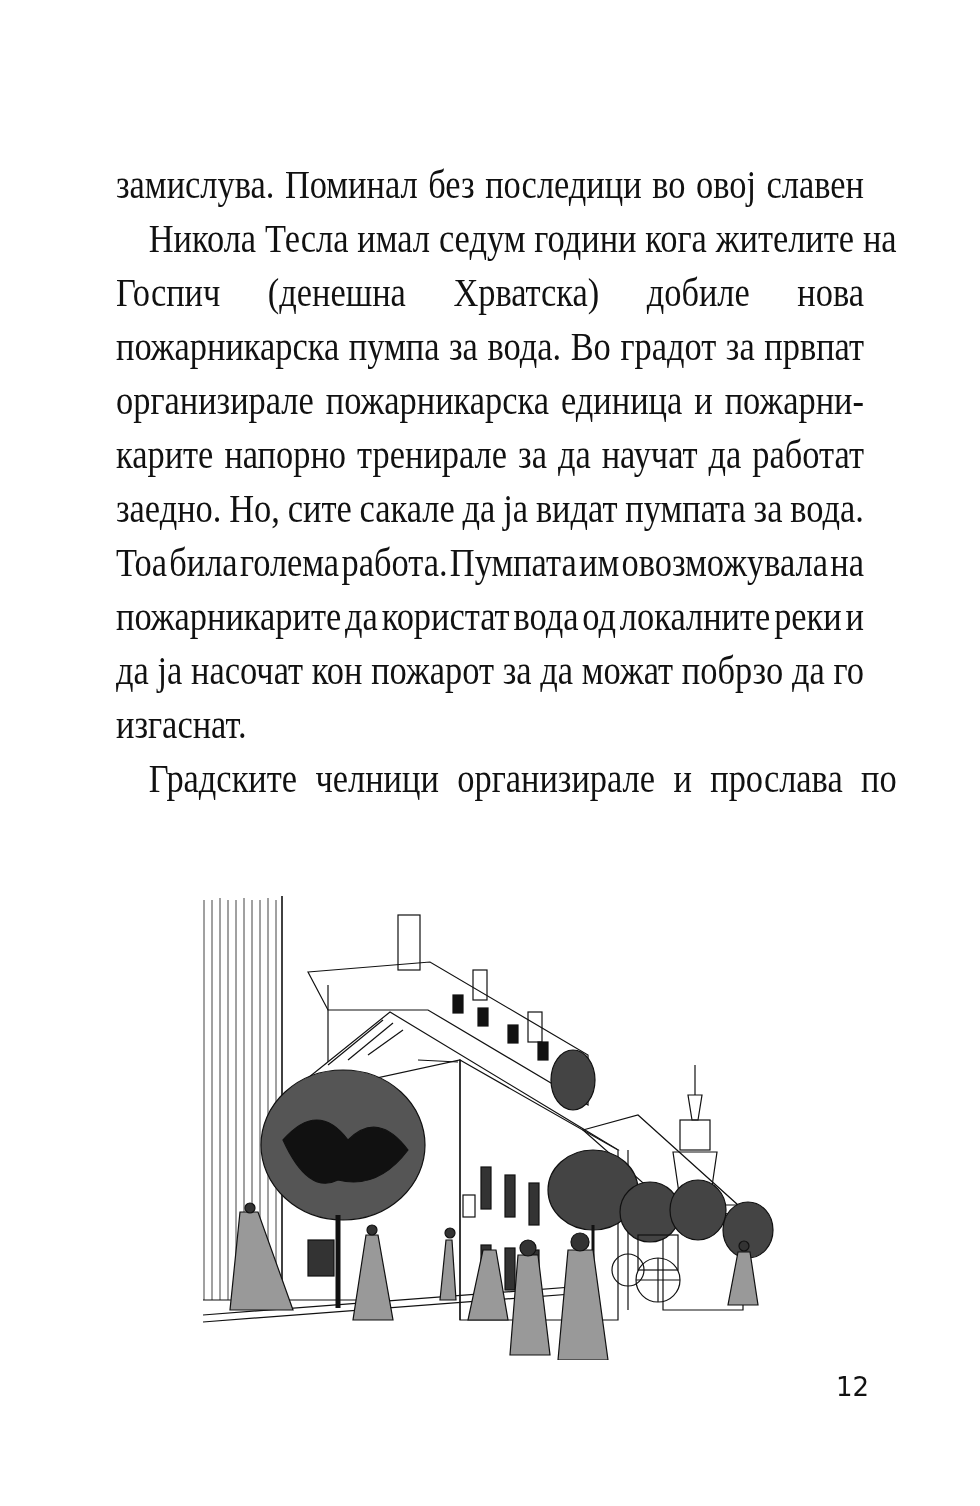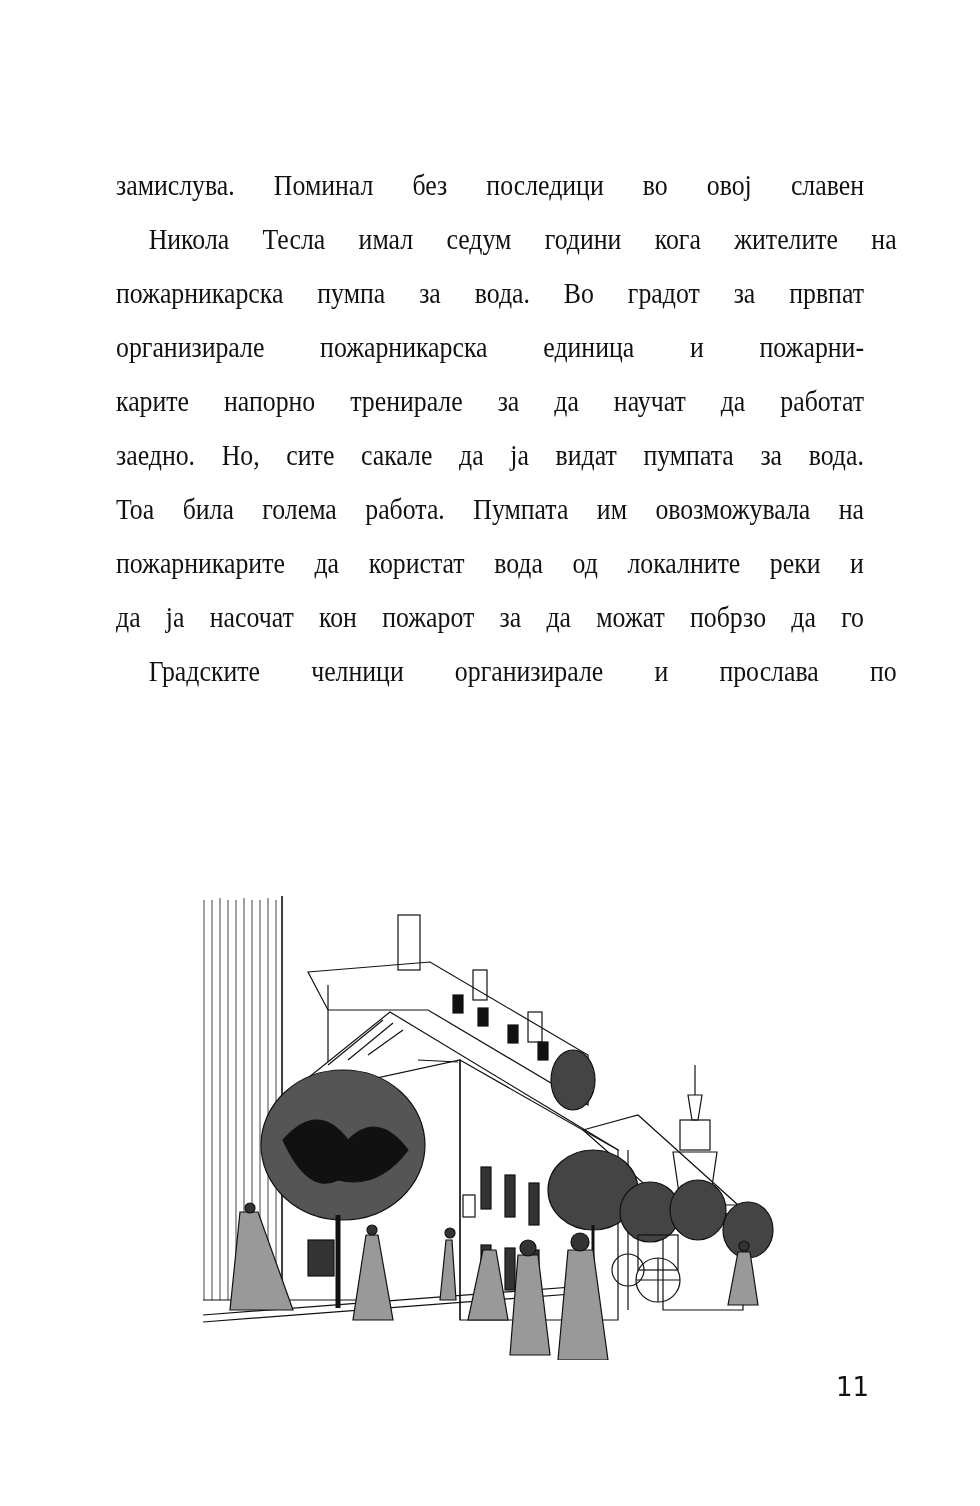--- a/index.html
+++ b/index.html
@@ -1,20 +1,20 @@
 <!DOCTYPE html>
 <html><head>
 <meta charset="utf-8">
 <style>
   html, body { margin: 0; padding: 0; background: #ffffff; }
   body { width: 980px; height: 1506px; position: relative; overflow: hidden; }
   .page { position: absolute; left: 0; top: 0; width: 980px; height: 1506px; background: #fff; }
   .text-block {
     position: absolute; left: 116px; top: 163px; width: 748px;
-    font-family: "Liberation Serif", serif; font-size: 30px; color: #111;
+    font-family: "Liberation Serif", serif; font-size: 40px; color: #111;
   }
   .line {
     height: 54px; line-height: 44px; white-space: nowrap; position: relative;
   }
   .line .inner {
     display: block; transform-origin: left top;
   }
   .line.justify .inner {
     display: flex; justify-content: space-between;
   }
@@ -50,20 +50,29 @@
           <span>имал</span>
           <span>седум</span>
           <span>години</span>
           <span>кога</span>
           <span>жителите</span>
           <span>на</span>
         </span>
       </div>
       <div class="line justify">
         <span class="inner" style="transform: scaleX(0.86); width: 869.767px;">
+          <span>Госпич</span>
+          <span>(денешна</span>
+          <span>Хрватска)</span>
+          <span>добиле</span>
+          <span>нова</span>
+        </span>
+      </div>
+      <div class="line justify">
+        <span class="inner" style="transform: scaleX(0.86); width: 869.767px;">
           <span>пожарникарска</span>
           <span>пумпа</span>
           <span>за</span>
           <span>вода.</span>
           <span>Во</span>
           <span>градот</span>
           <span>за</span>
           <span>прв­пат</span>
         </span>
       </div>
@@ -133,20 +142,23 @@
           <span>насочат</span>
           <span>кон</span>
           <span>пожарот</span>
           <span>за</span>
           <span>да</span>
           <span>можат</span>
           <span>побрзо</span>
           <span>да</span>
           <span>го</span>
         </span>
+      </div>
+      <div class="line">
+        <span class="inner" style="transform: scaleX(0.86);"><span>изгаснат.</span></span>
       </div>
       <div class="line justify indent">
         <span class="inner" style="transform: scaleX(0.86); width: 869.767px;">
           <span>Градските</span>
           <span>челници</span>
           <span>организирале</span>
           <span>и</span>
           <span>прослава</span>
           <span>по</span>
         </span>
@@ -250,14 +262,14 @@
         <path d="M320,365 L312,465 L352,465 L340,365 Z"></path>
         <circle cx="330" cy="358" r="8" fill="#333"></circle>
         <path d="M370,360 L360,470 L410,470 L395,360 Z"></path>
         <circle cx="382" cy="352" r="9" fill="#333"></circle>
         <path d="M540,362 L530,415 L560,415 L552,362 Z"></path>
         <circle cx="546" cy="356" r="5" fill="#333"></circle>
       </g>
     </svg>
   </div>
 
-  <div class="page-number">11</div>
+  <div class="page-number">12</div>
 </div>
 
 </body></html>

